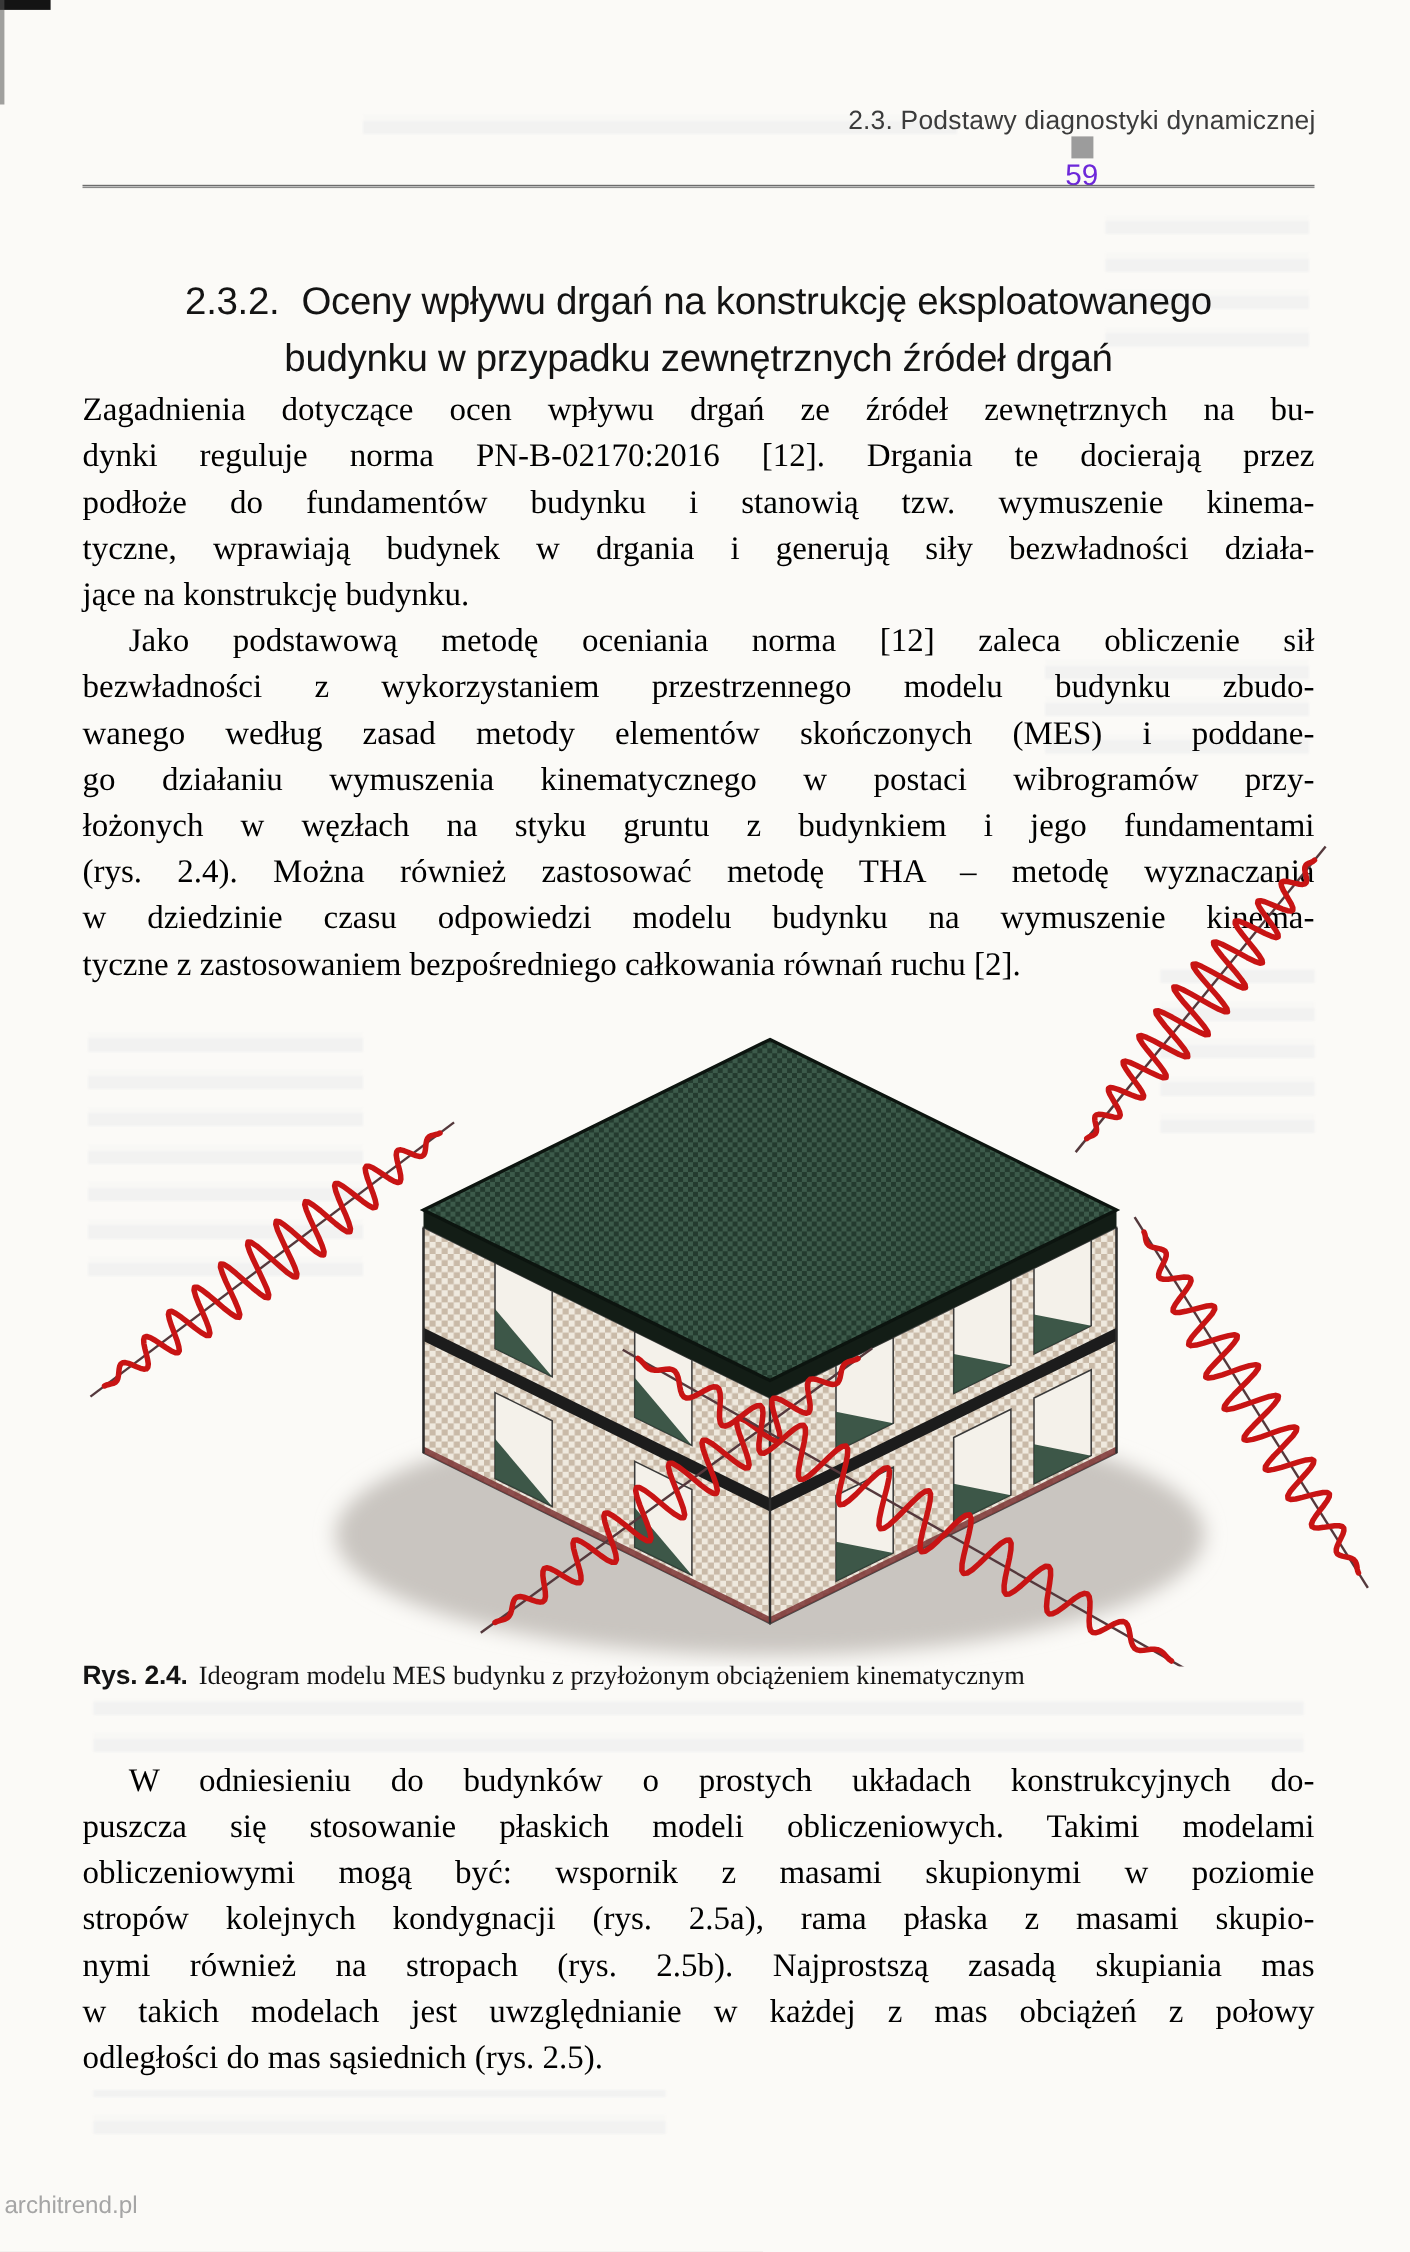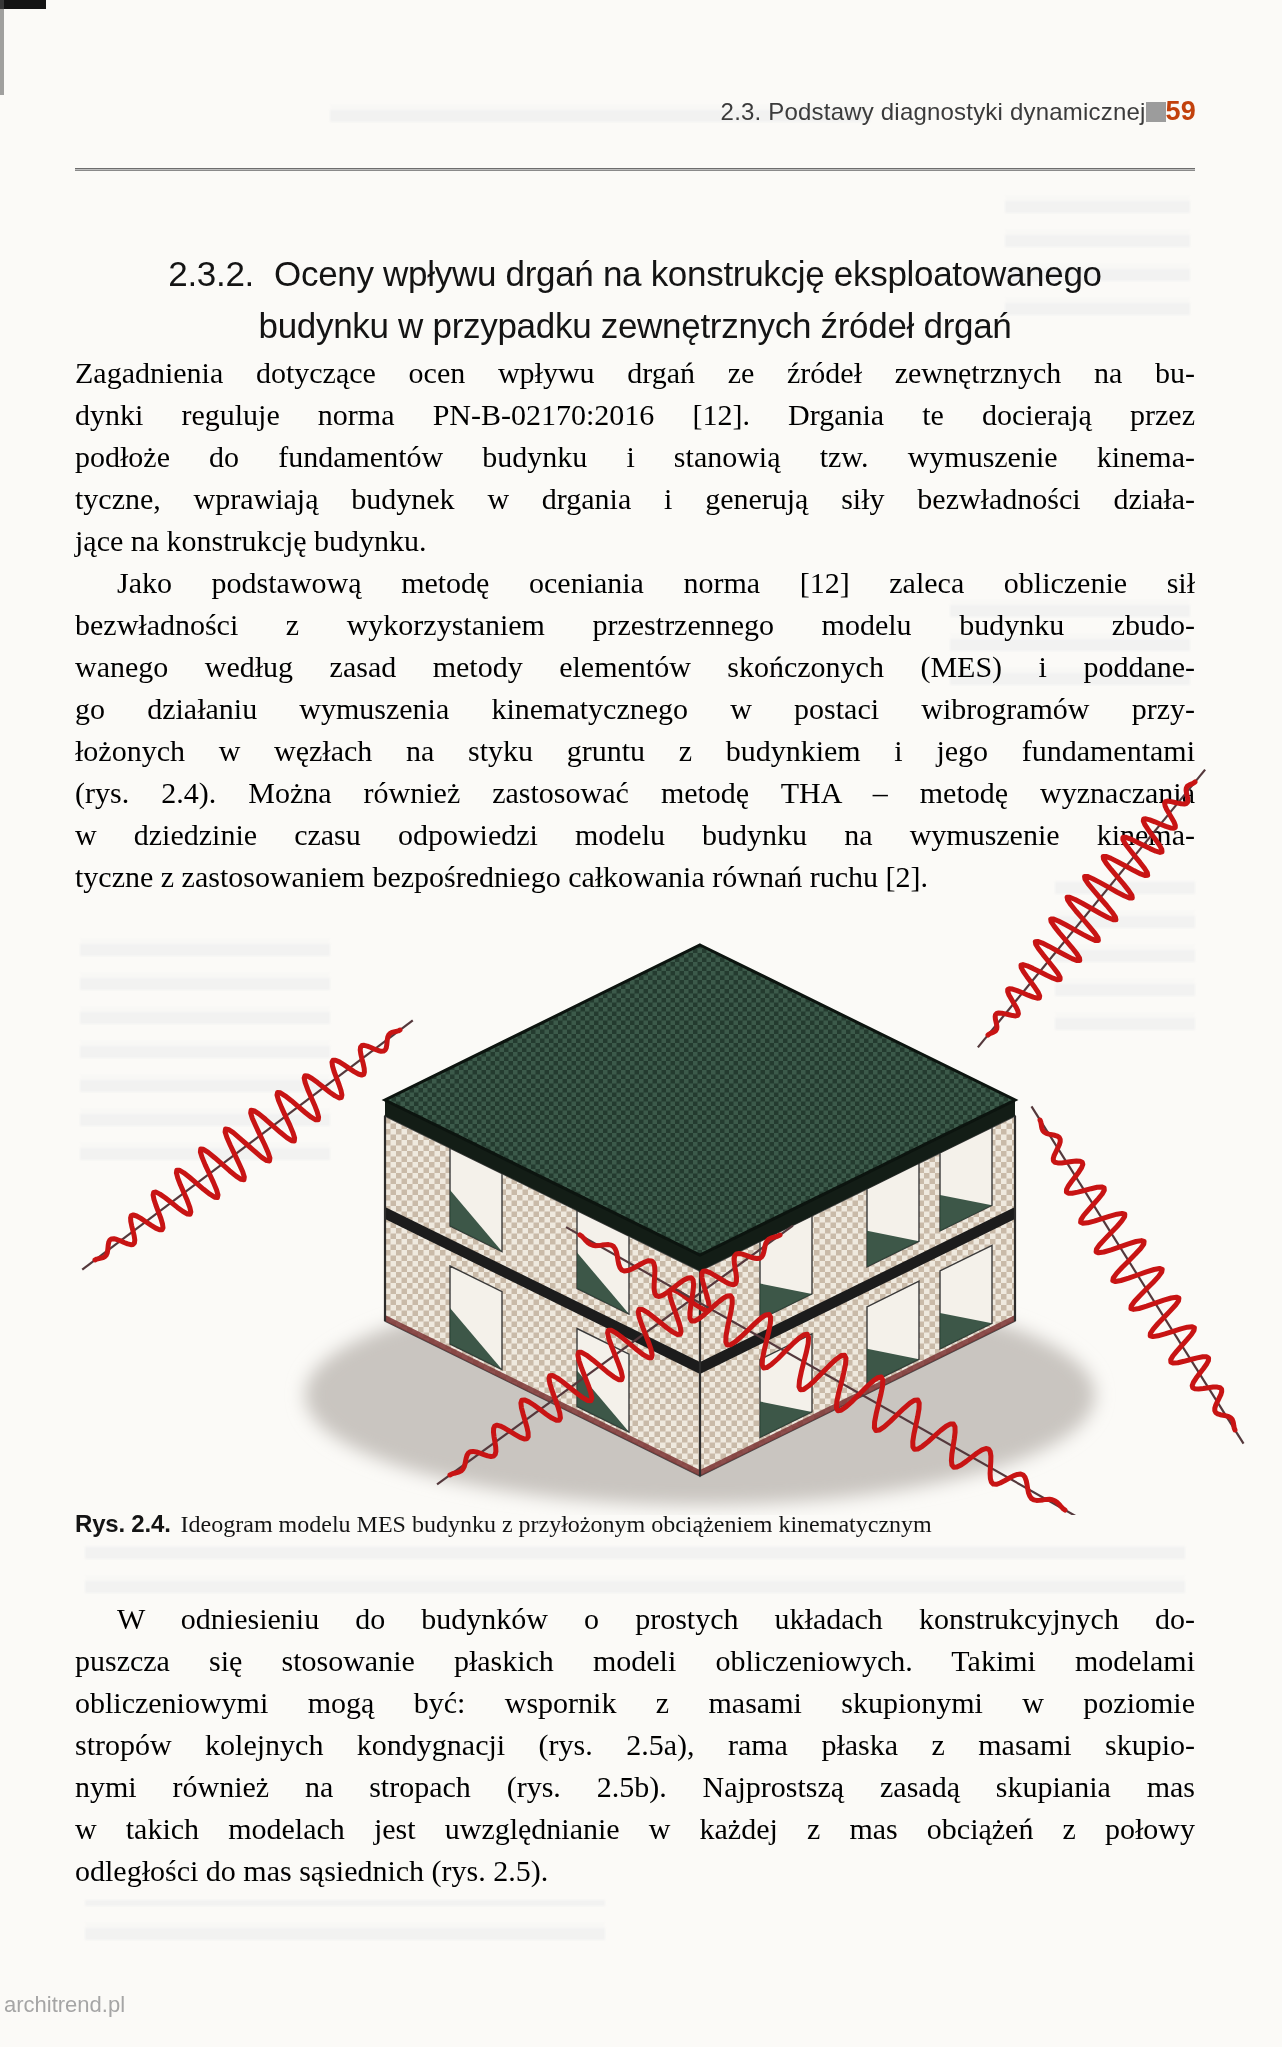--- a/index.html
+++ b/index.html
@@ -21,24 +21,24 @@
       rgba(138,150,178,0.04) 12px 18px,
       transparent 18px 34px);
     filter:blur(1.2px);
     opacity:.5;
   }
   
   .running-header{
     position:absolute;top:96px;right:86px;
     display:flex;align-items:center;
     font-family:"Liberation Sans","DejaVu Sans",sans-serif;
-    font-size:24px;color:#3b3b3b;letter-spacing:.2px;
+    font-size:24px;color:#3b3b3b;letter-spacing:.2px;flex-direction:column;
   }
   .pgsq{display:inline-block;width:20px;height:20px;background:#9c9c9c;}
-  .pgnum{font-weight:700;font-size:27px;color:#c2410c;}
+  .pgnum{font-weight:400;font-size:27px;color:#6d28d9;}
   .rule{position:absolute;left:75px;top:168px;width:1120px;height:3px;
     background:linear-gradient(180deg,#6d6d6d 0 1px,#bdbdbd 1px 2px,#8a8a8a 2px 3px);}
   
   .section-heading{
     position:absolute;left:75px;top:216px;width:1120px;
     font-family:"Liberation Sans","DejaVu Sans",sans-serif;
     font-size:35px;line-height:52px;font-weight:500;
     color:#141414;text-align:center;letter-spacing:-.3px;margin-top:32px;
   }
   .h-num{margin-right:20px;}

